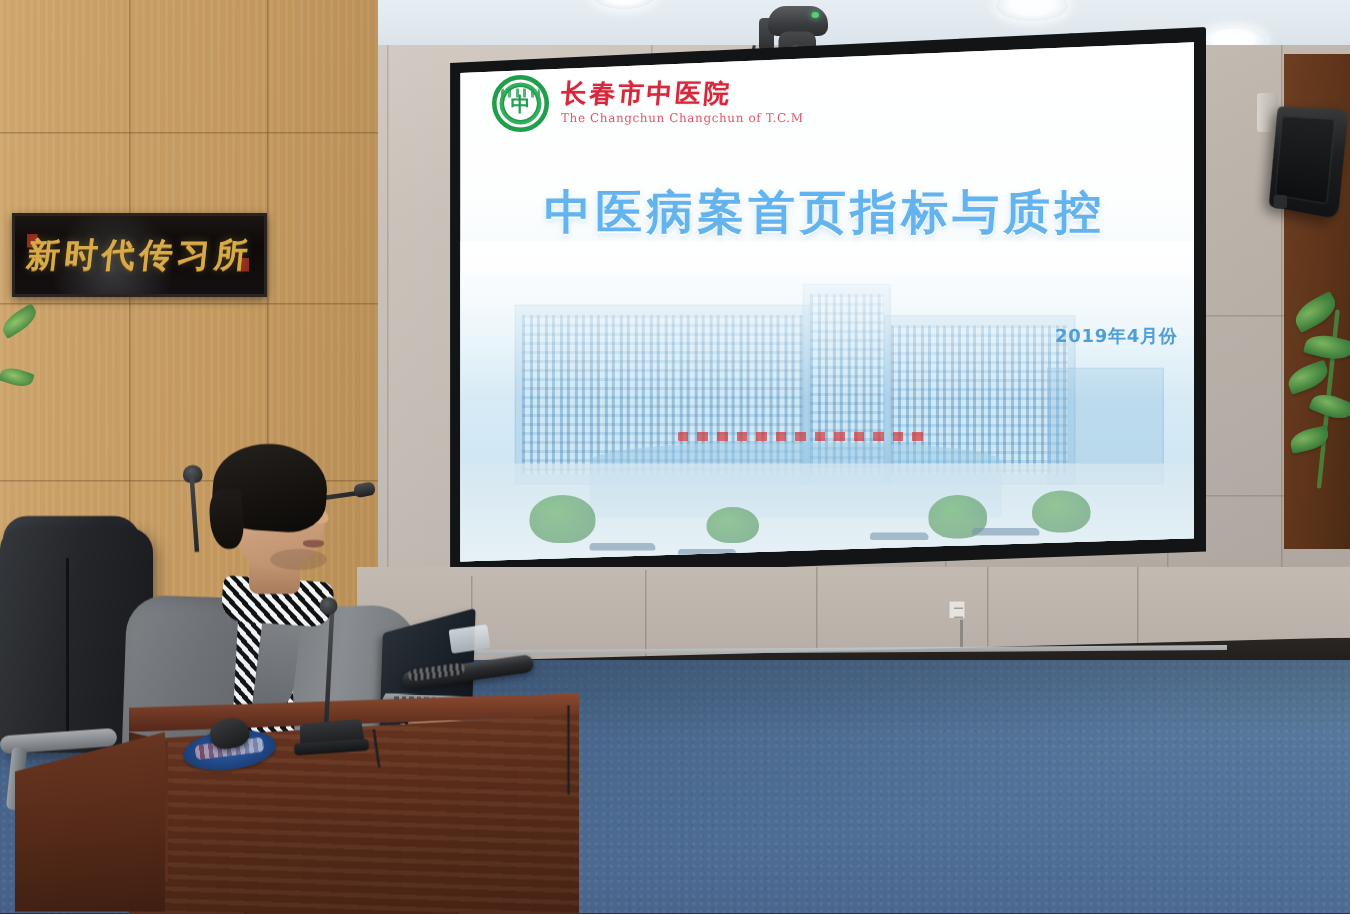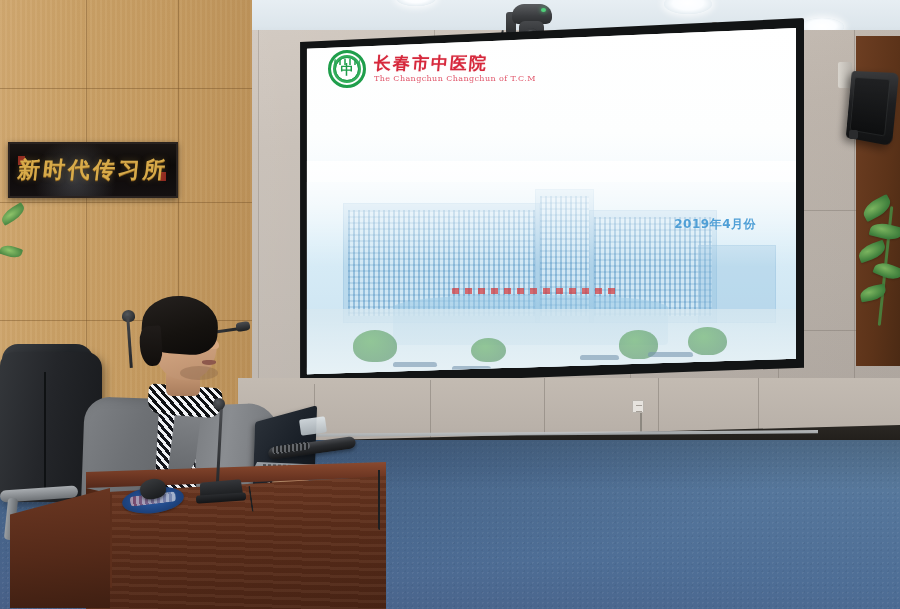--- a/index.html
+++ b/index.html
@@ -184,21 +184,21 @@
     letter-spacing:.4px; margin-top:2px;
   }
 
   .slide-title{
     position:absolute; left:0; top:95px; width:100%; text-align:center;
     color:#63b4ee; font-family:"DejaVu Sans", sans-serif;
     font-size:31px; font-weight:700; letter-spacing:3px;
     text-shadow:0 1px 0 rgba(255,255,255,.9), 0 2px 4px rgba(120,180,230,.35);
   }
   .slide-date{
-    position:absolute; right:40px; top:190px;
+    position:absolute; right:11px; top:190px;
     color:#4f9fd6; font-family:"DejaVu Sans", sans-serif;
     font-size:12px; letter-spacing:.5px; font-weight:600;
   }
 
   
   .lower-wall{
     position:absolute; left:238px; top:378px; width:662px; height:82px;
     background:linear-gradient(180deg,#c3bbb2 0%,#b9b1a9 60%,#aaa29b 100%);
   }
   .lower-wall .seam{ position:absolute; background:rgba(115,108,100,.42); }
@@ -698,20 +698,21 @@
             <div class="dots"></div>
             <div class="inner-ring"></div>
             <div class="glyph">中</div>
           </div>
           <div>
             <div class="logo-name-cn">长春市中医院</div>
             <div class="logo-name-en">The Changchun Changchun of T.C.M</div>
           </div>
         </div>
 
+        <div class="slide-title">中医病案首页指标与质控</div>
         <div class="slide-date">2019年4月份</div>
       </div>
     </div>
   </div>
 
   <div class="lower-wall">
     <div class="seam v" style="left:76px; top:6px; height:76px;"></div>
     <div class="seam v" style="left:192px; top:2px; height:80px;"></div>
     <div class="seam v" style="left:306px; top:0px; height:82px;"></div>
     <div class="seam v" style="left:420px; top:0px; height:82px;"></div>

